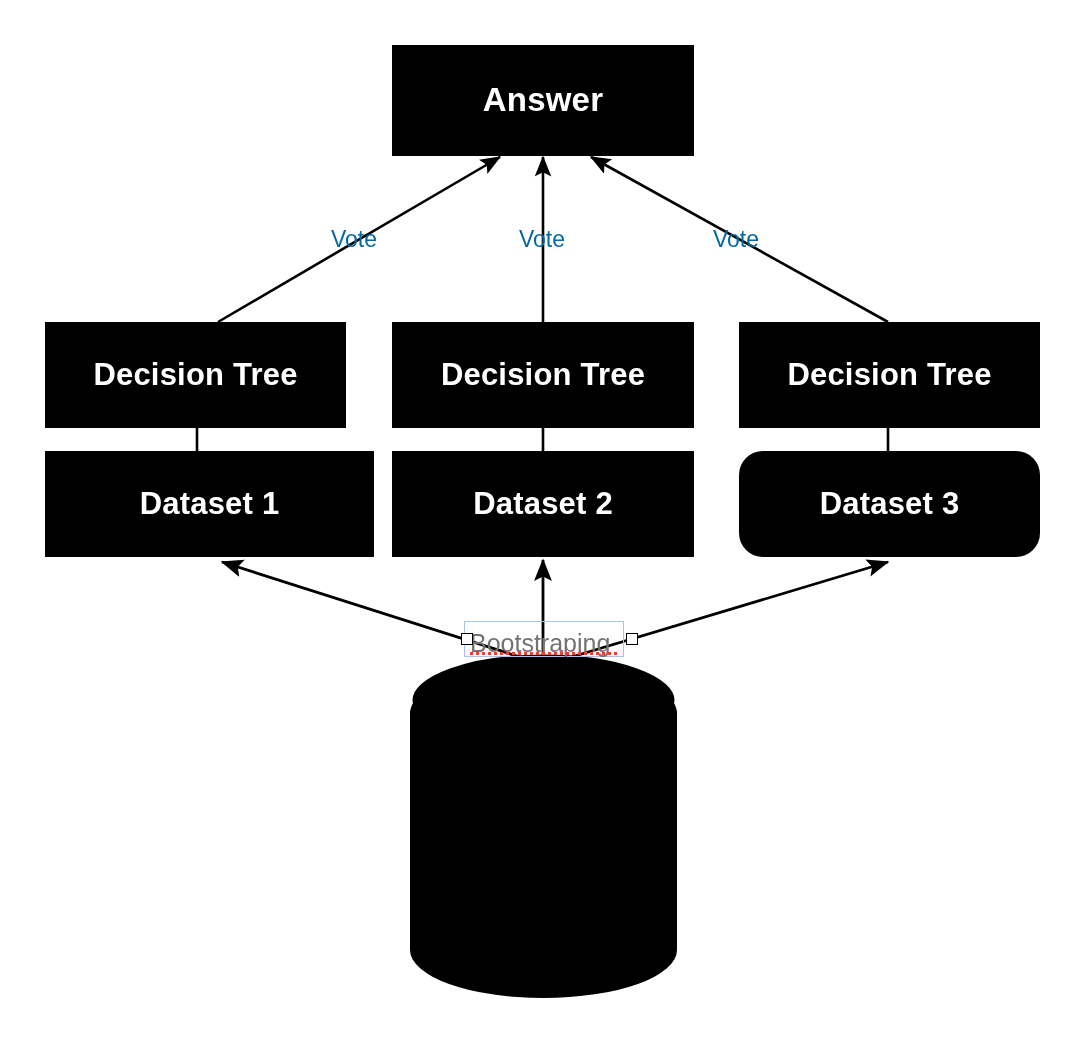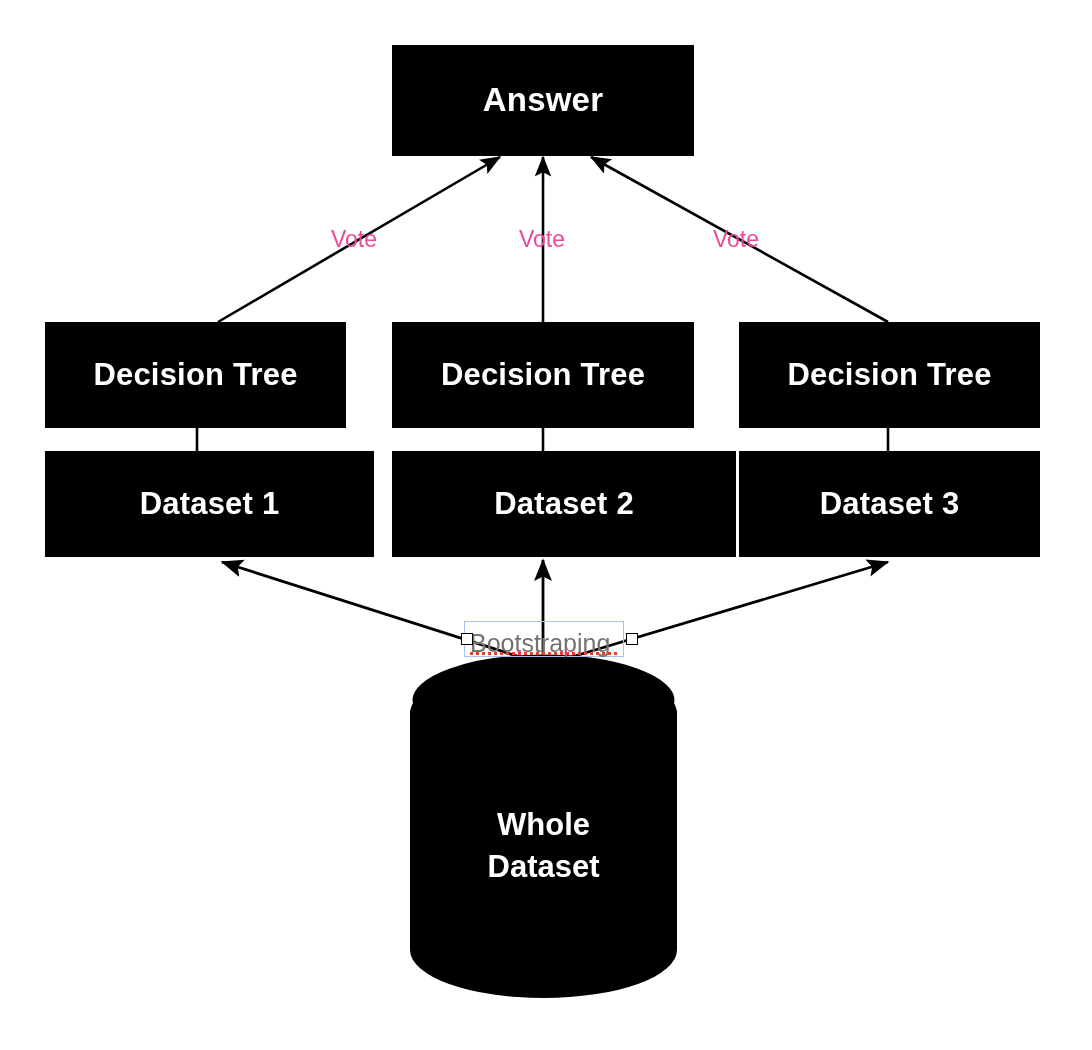--- a/index.html
+++ b/index.html
@@ -35,21 +35,21 @@
     font-weight: bold;
     font-size: 31px;
     letter-spacing: 0.2px;
     line-height: 1.18;
     text-align: center;
     box-sizing: border-box;
   }
   .answer-box { font-size: 33px; }
   .edge-label {
     position: absolute;
-    color: #ec4899;
+    color: #0369a1;
     font-family: "Liberation Sans", sans-serif;
     font-size: 23px;
     font-weight: normal;
     white-space: nowrap;
     line-height: 1;
   }
   .cylinder-label {
     position: absolute;
     color: #ffffff;
     font-family: "Liberation Sans", sans-serif;
@@ -125,28 +125,24 @@
   <div class="node-box answer-box" style="left:392px; top:45px; width:302px; height:111px;">Answer</div>
 
   <div class="node-box" style="left:45px; top:322px; width:301px; height:106px;">Decision Tree</div>
 
   <div class="node-box" style="left:392px; top:322px; width:302px; height:106px;">Decision Tree</div>
 
   <div class="node-box" style="left:739px; top:322px; width:301px; height:106px;">Decision Tree</div>
 
   <div class="node-box" style="left:45px; top:451px; width:329px; height:106px;">Dataset 1</div>
 
-  <div class="node-box" style="left:392px; top:451px; width:344px; height:106px;">Dataset 2</div>
+  <div class="node-box" style="left:392px; top:451px; width:302px; height:106px;">Dataset 2</div>
 
-  <div class="node-box" style="left:739px; top:451px; width:301px; height:106px;">Dataset 3</div>
+  <div class="node-box" style="left:739px; top:451px; width:301px; height:106px;border-radius:24px;">Dataset 3</div>
 
-  <div style="position:absolute; left:410px; top:804px; width:267px;">
-    <div class="cylinder-label" style="position:static;">Whole
-Dataset</div>
-  </div>
 
   <div class="edge-label" style="left:331px; top:228px;">Vote</div>
 
   <div class="edge-label" style="left:519px; top:228px;">Vote</div>
 
   <div class="edge-label" style="left:713px; top:228px;">Vote</div>
 
   <div class="sel-box" style="left:464px; top:621px; width:160px; height:36px;"></div>
 
   <div class="sel-text" style="left:470px; top:631px;">Bootstraping</div>

